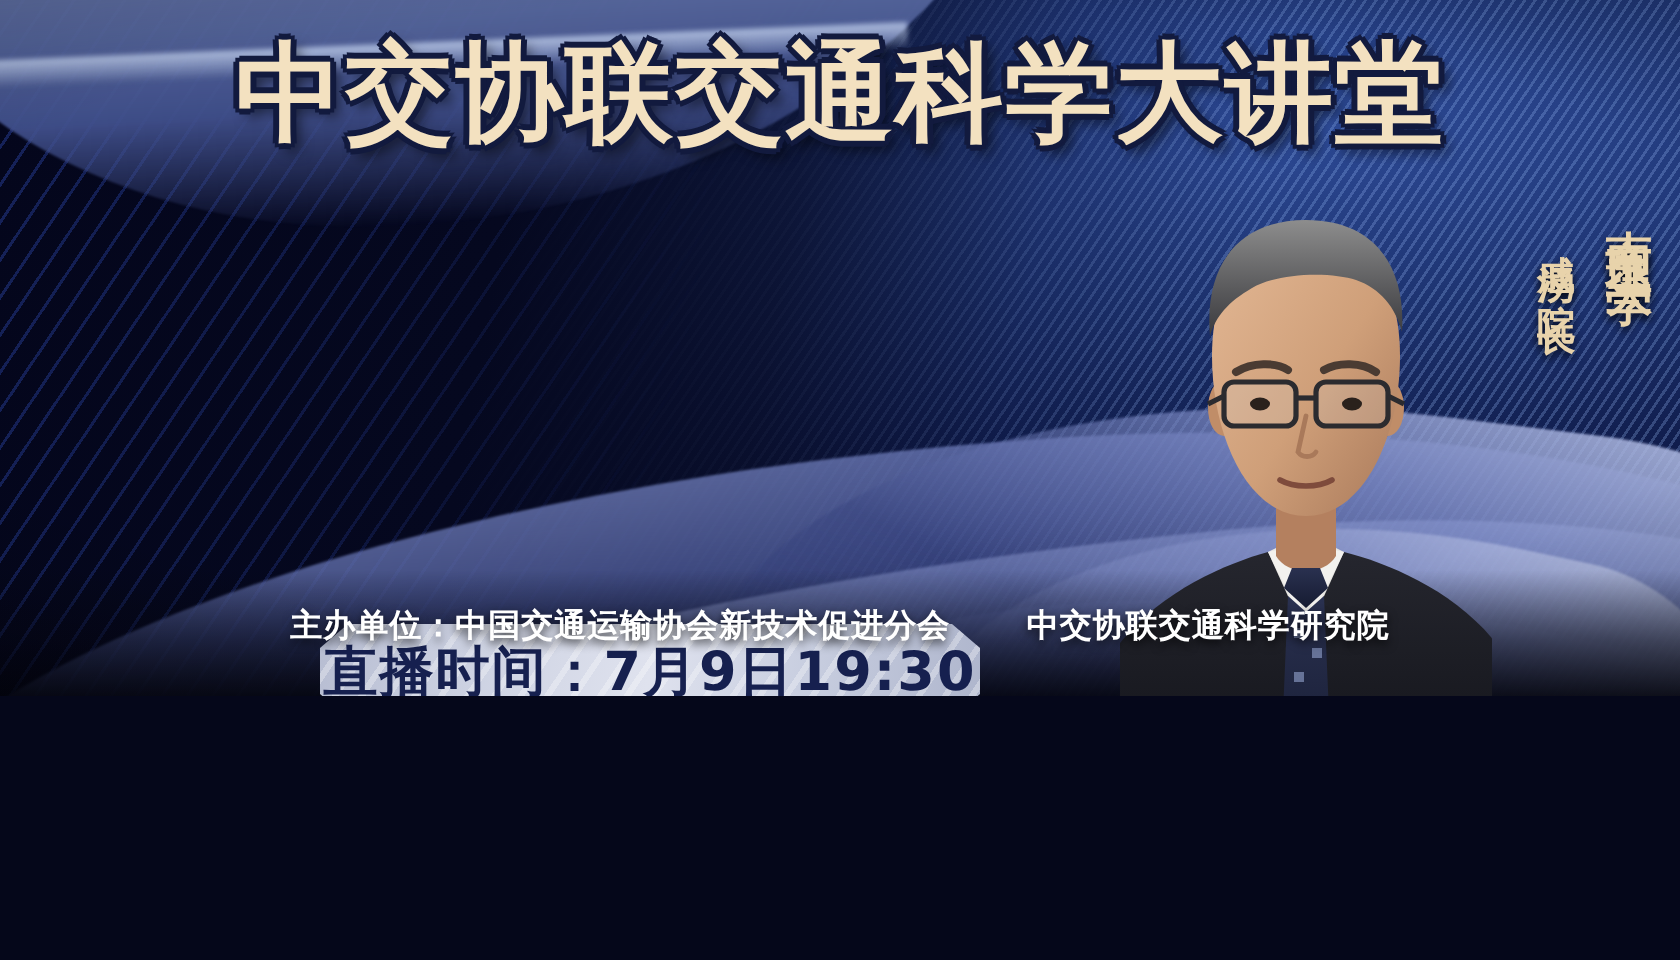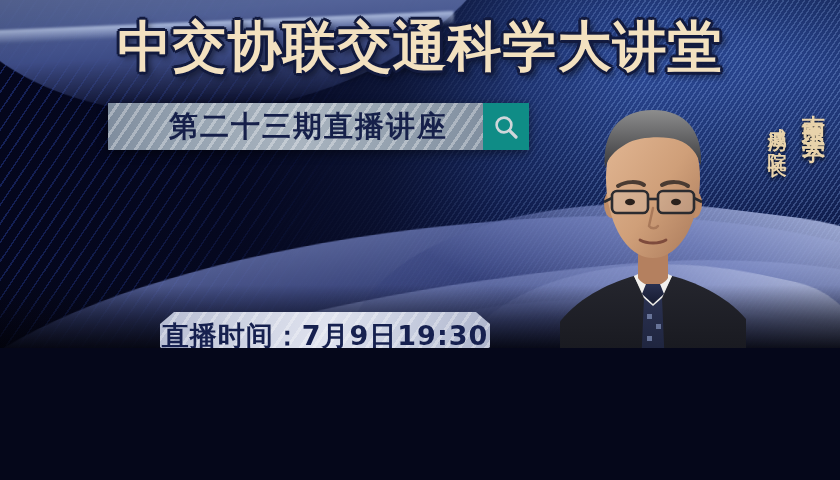--- a/index.html
+++ b/index.html
@@ -329,32 +329,26 @@
     </svg>
   </div>
 
   <div class="speaker">
     <div class="vcol vcol-name">戚湧 院长</div>
     <div class="vcol vcol-org">南京理工大学</div>
   </div>
 
   <div class="main-title">中交协联交通科学大讲堂</div>
 
-  <div class="sub-wrap">
-    <div class="sub-bar">
-      <span class="sub-text">第二十三期直播讲座</span>
-    </div>
-    <div class="sub-icon">
-      <svg width="26" height="26" viewBox="0 0 26 26" aria-hidden="true">
-        <circle cx="11" cy="11" r="7.4" fill="none" stroke="#cfd6da" stroke-width="2.6"></circle>
-        <line x1="16.4" y1="16.4" x2="23" y2="23" stroke="#cfd6da" stroke-width="3.2" stroke-linecap="round"></line>
-      </svg>
-    </div>
-  </div>
 
 
   <div class="time-badge">
     <span class="time-text">直播时间：7月9日19:30</span>
   </div>
 
+  <div class="footer">
+    <span>主办单位：中国交通运输协会新技术促进分会</span>
+    <span class="gap"></span>
+    <span>中交协联交通科学研究院</span>
+  </div>
 
   <div class="vig"></div>
 </div>
 
 </body></html>

